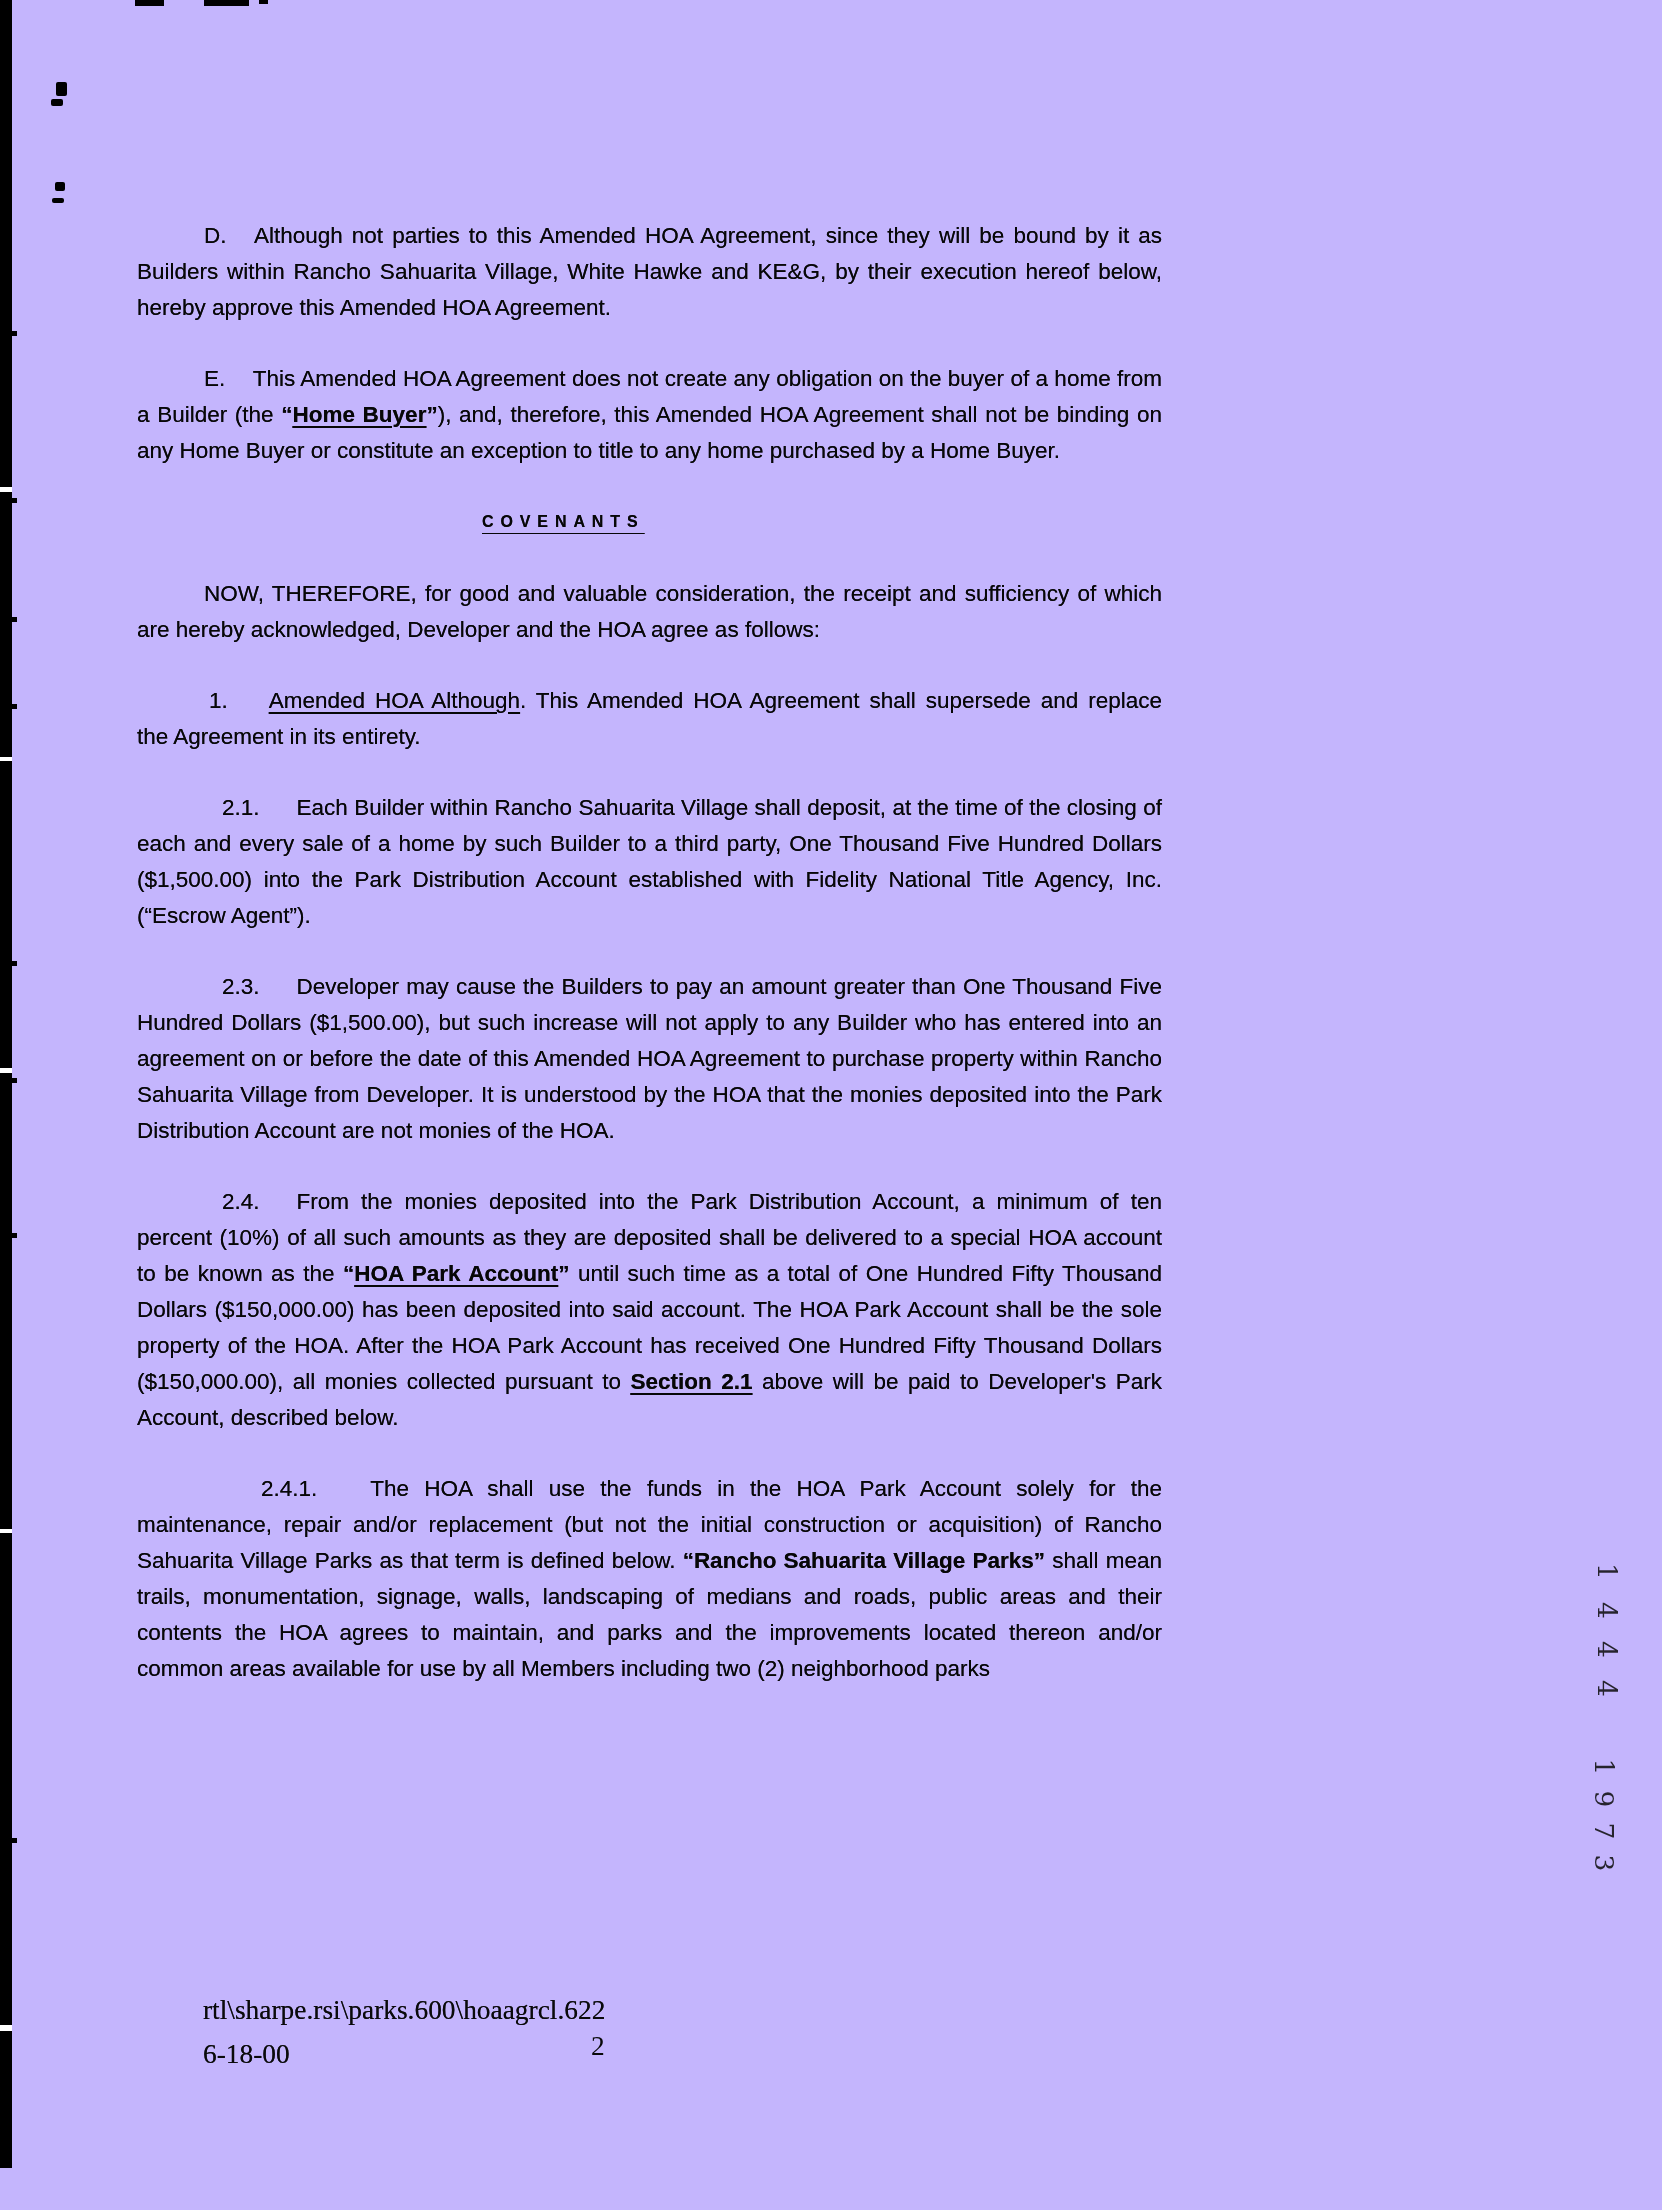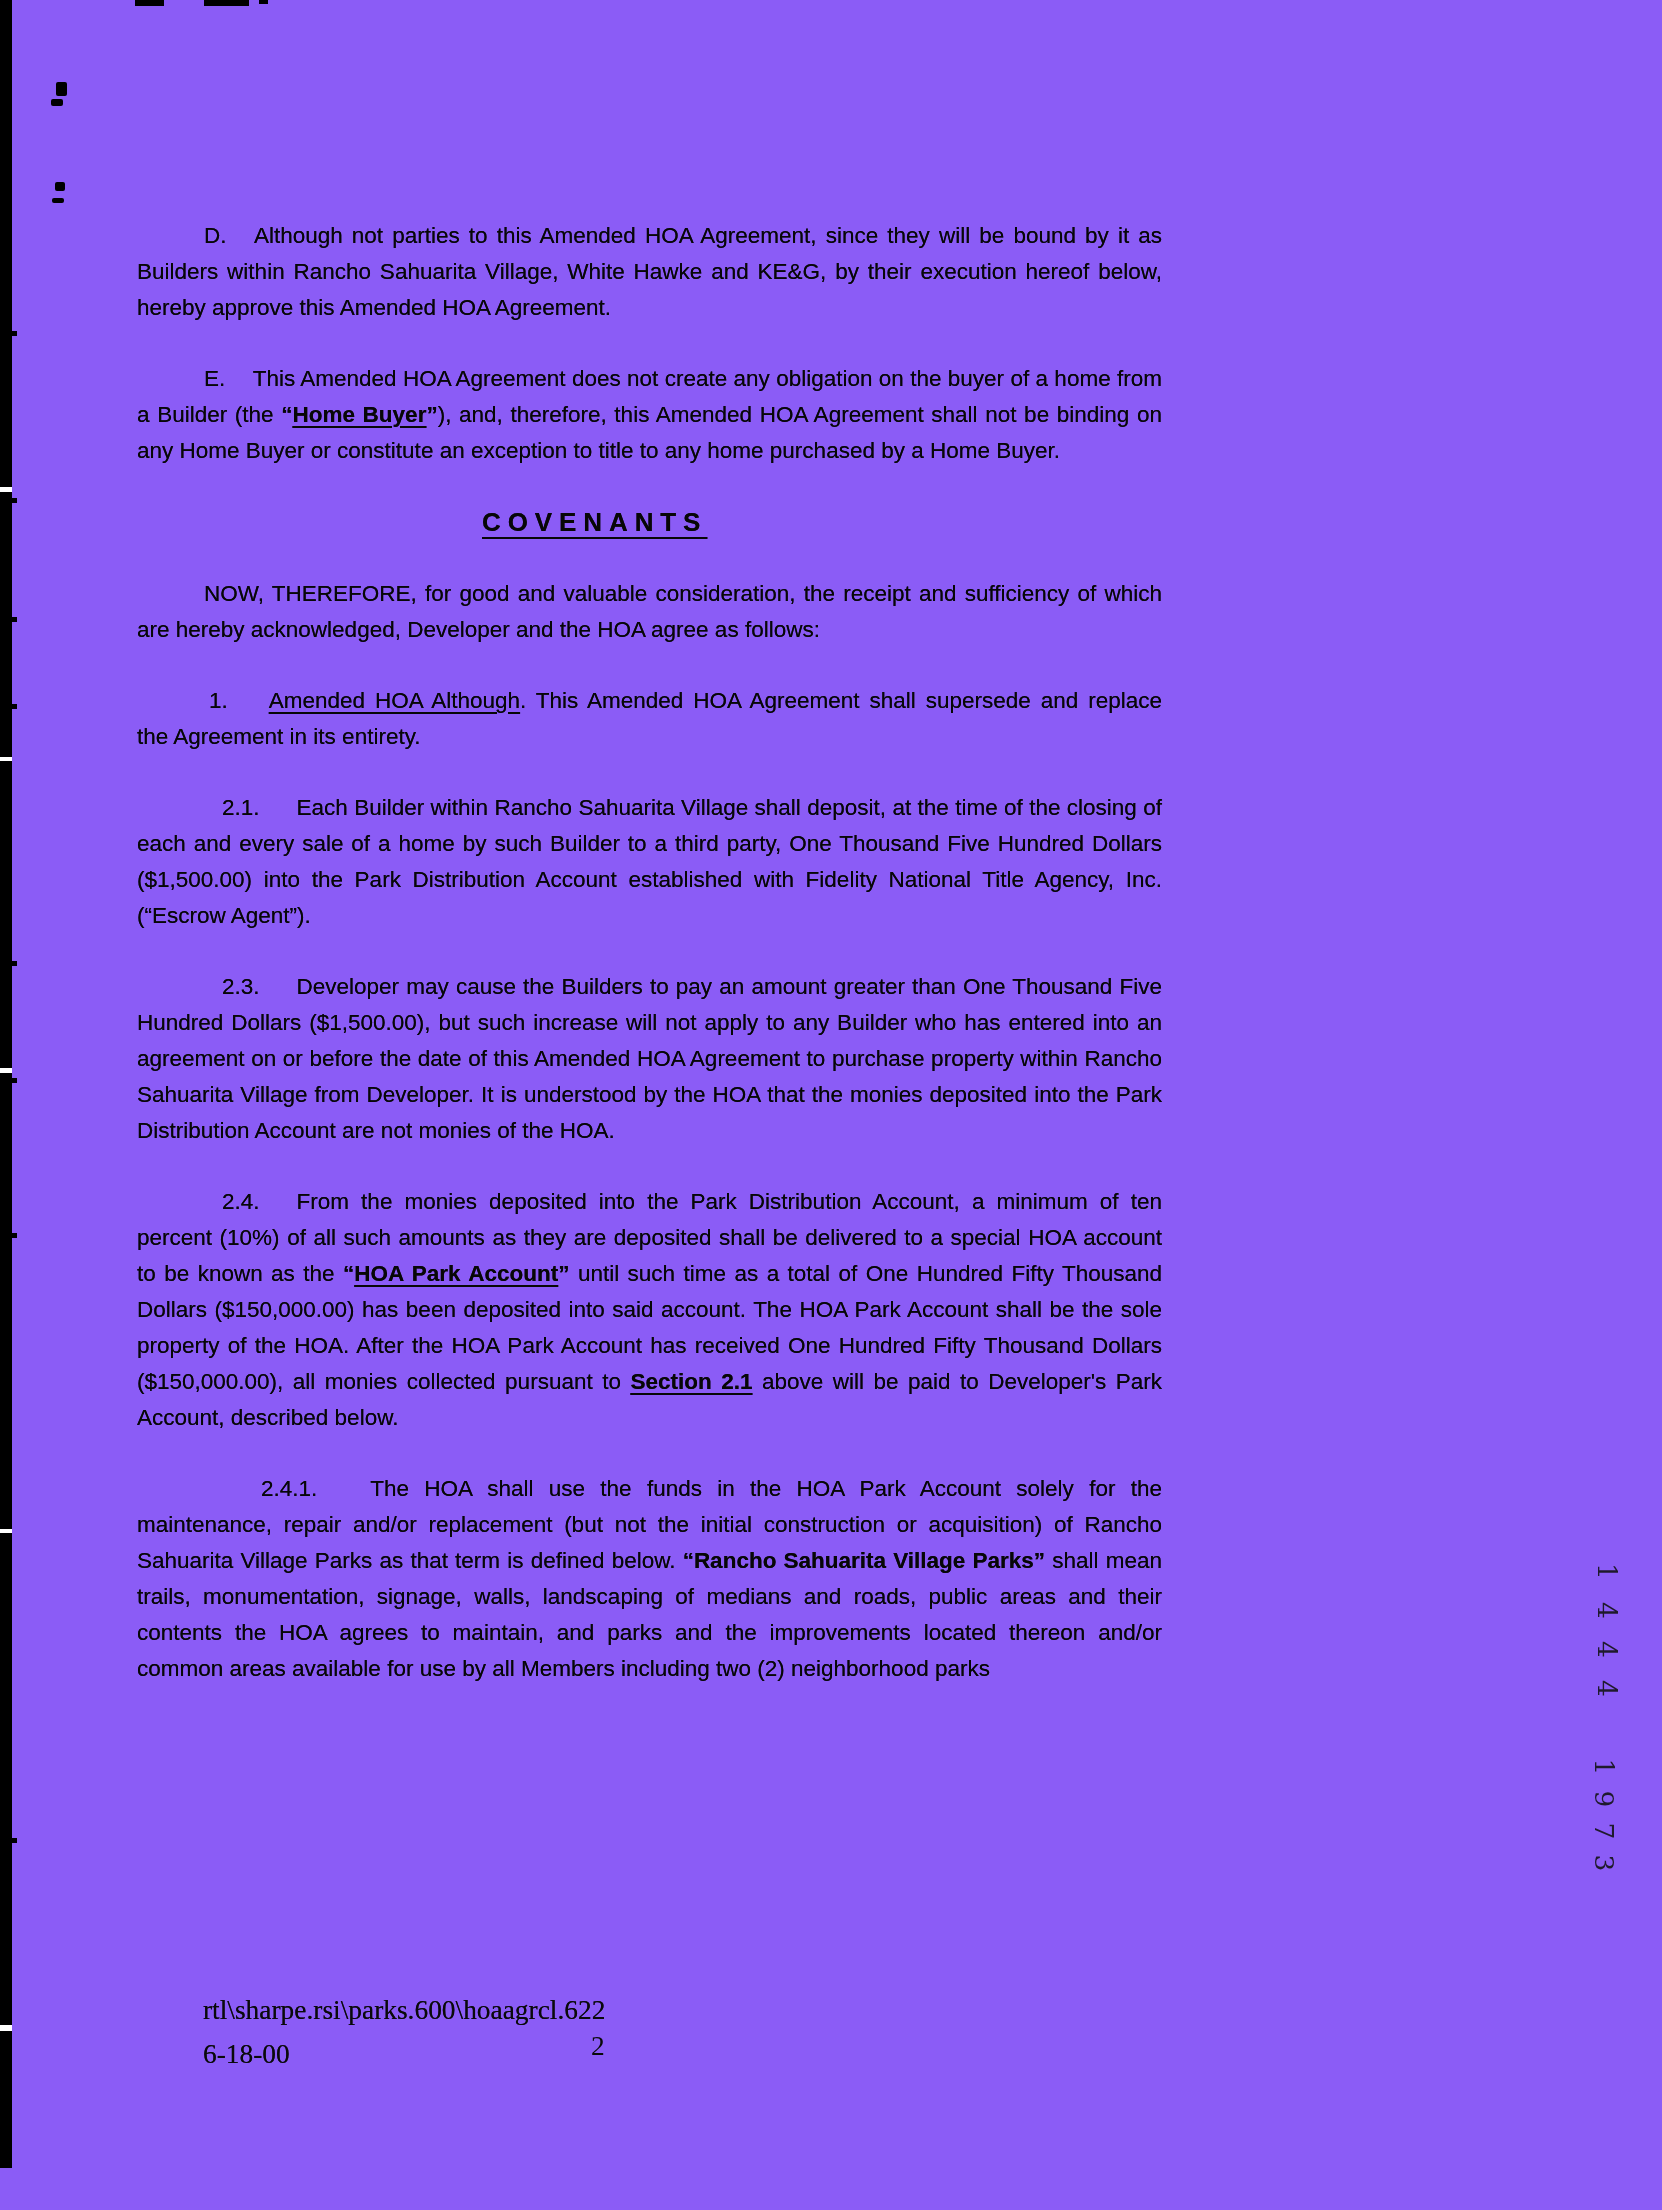--- a/index.html
+++ b/index.html
@@ -1,19 +1,19 @@
 <!DOCTYPE html>
 <html><head>
 <meta charset="utf-8">
 <style>
   html,body{margin:0;padding:0;background:#777;}
   .page{
     position:relative;
     width:1662px;height:2210px;
-    background:#8b5cf6;
+    background:#c4b5fd;
     overflow:hidden;
     font-family:"Liberation Sans", sans-serif;
     color:#070707;
   }
   
   .edge-bar{position:absolute;left:0;top:0;width:11.8px;height:2168px;background:#000;}
   .notch{position:absolute;left:0;width:11.8px;background:#fff;}
   .n1{top:487px;height:4.9px}.n2{top:757px;height:3.9px}.n3{top:1068px;height:4.9px}
   .n4{top:1529px;height:3.9px}.n5{top:2025px;height:5.9px}
   .tick{position:absolute;left:11.8px;width:4.9px;height:4.9px;background:#000;}
@@ -38,21 +38,21 @@
   .p-recital{text-indent:67px;}
   .p-preamble{text-indent:67px;margin-top:18px;}
   .p-item-l1{text-indent:72px;}
   .p-item-l2{text-indent:85px;}
   .p-item-l3{text-indent:124px;margin-top:15px;}
   .tab{display:inline-block;}
   .tab-r{width:27.4px}.tab-1{width:41px}.tab-2{width:37px}.tab-3{width:53px}
   .seg-b{font-weight:bold;}
   .seg-u{text-decoration:underline;text-underline-offset:3.9px;}
   .covenants{
-    font-size:26px;font-weight:bold;letter-spacing:6.9px;
+    font-size:16px;font-weight:bold;letter-spacing:6.9px;
     text-decoration:underline;text-underline-offset:5.9px;
     line-height:36px;margin:0 0 36px 345px;width:fit-content;
     text-indent:0;
   }
 
   
   .footer{
     position:absolute;left:203px;top:1988px;
     font-family:"Liberation Serif", serif;
     font-size:27.4px;line-height:44px;color:#0a0a0a;

